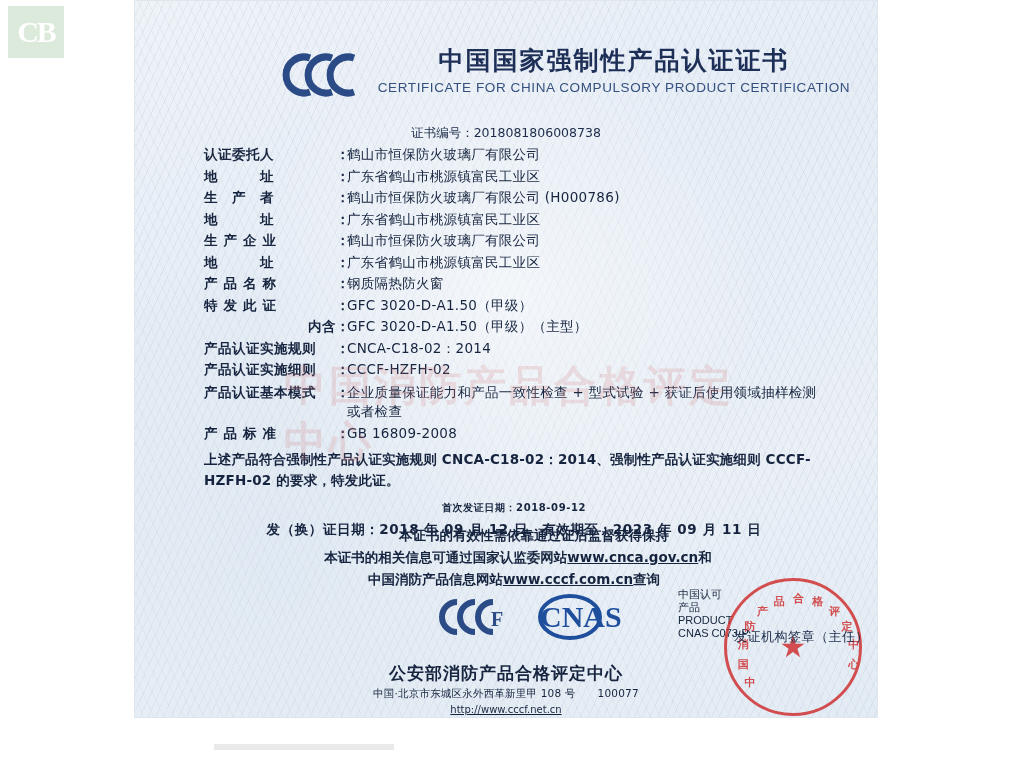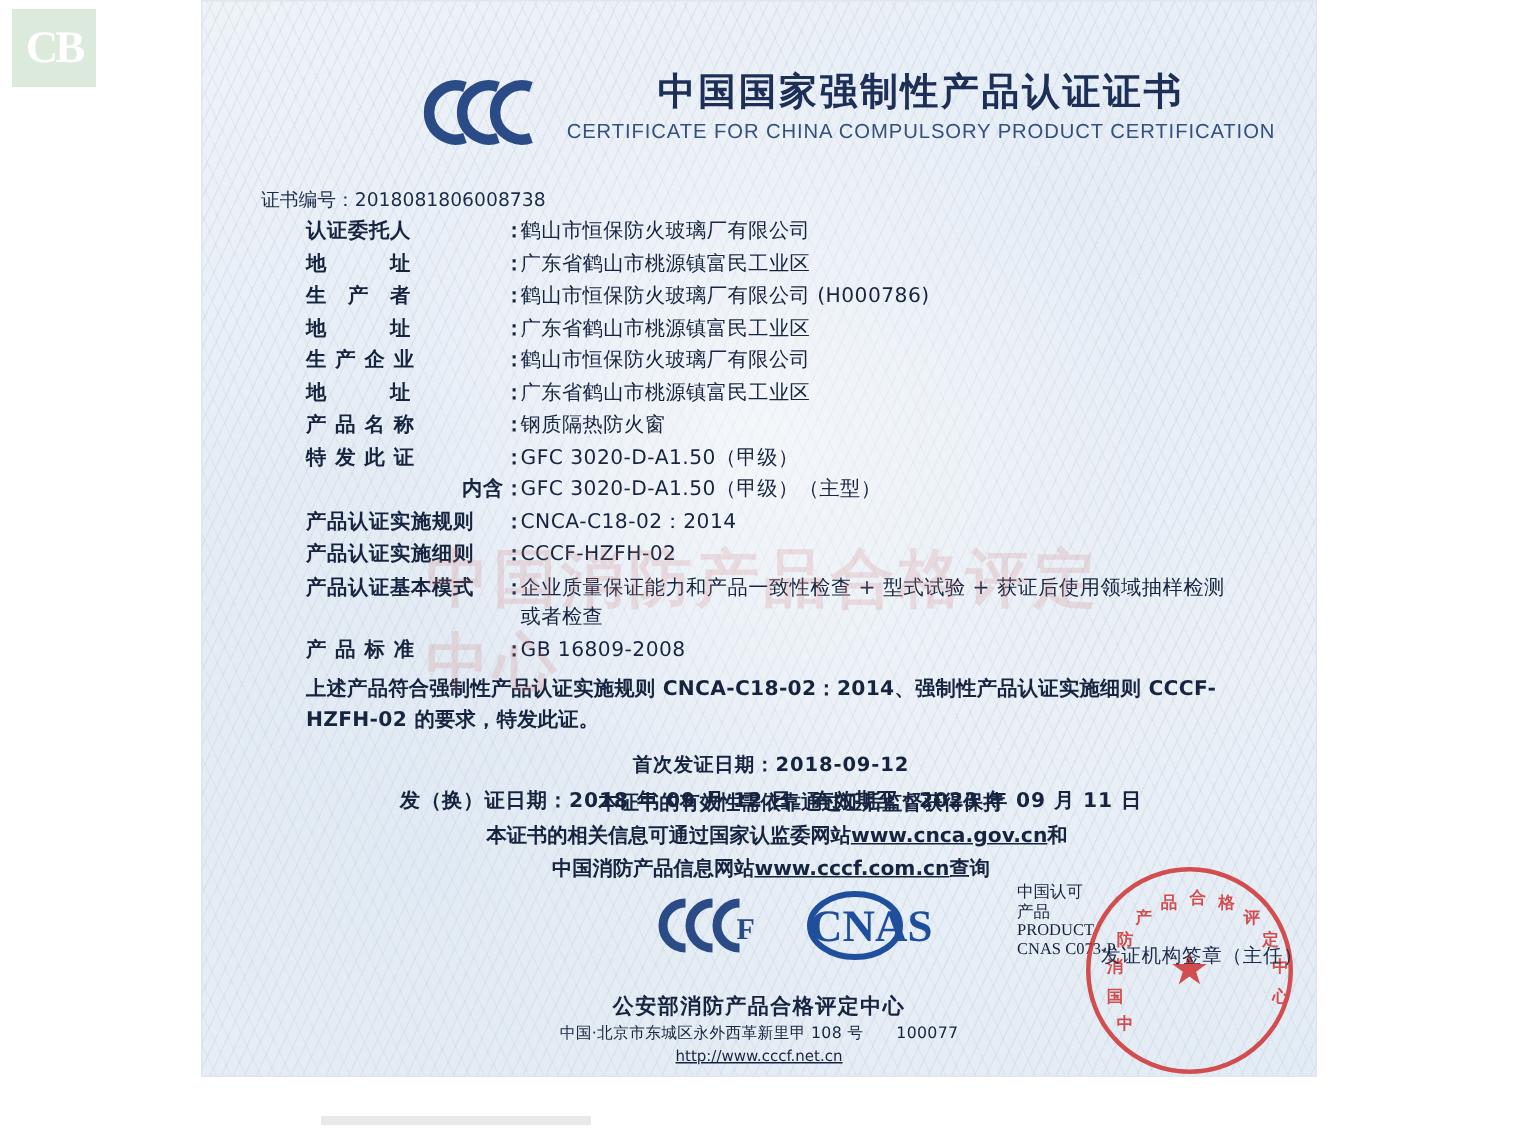--- a/index.html
+++ b/index.html
@@ -107,24 +107,23 @@
     text-align: center;
     font-size: 13.5px;
     color: #35507f;
     letter-spacing: 0.6px;
     font-family: "Liberation Sans", sans-serif;
   }
   .cert-no {
     position: absolute;
     left: 0; top: 125px;
     width: 744px;
-    text-align: left;
+    text-align: center;
     font-size: 12.5px;
     color: #1c2b4a;
-    padding-left: 40px;
     box-sizing: border-box;
     font-family: "DejaVu Sans", sans-serif;
   }
 
   
   .fields {
     position: absolute;
     left: 70px;
     top: 146px;
     width: 620px;
@@ -163,21 +162,21 @@
     font-weight: bold;
     line-height: 21px;
     letter-spacing: 0.2px;
     padding-left: 0px;
   }
   .issue-first {
     margin-top: 10px;
     text-align: center;
     font-weight: bold;
     letter-spacing: 0.6px;
-    font-size: 13px;
+    font-size: 10px;
   }
   .issue-line {
     margin-top: 6px;
     text-align: center;
     font-weight: bold;
     letter-spacing: 0.6px;
     font-size: 13.5px;
   }
 
   
@@ -222,21 +221,21 @@
     color: #1f4f9c;
   }
   .cnas-sub {
     position: absolute;
     left: 474px; top: 2px;
     font-size: 11px;
     line-height: 13px;
     color: #14233d;
     font-family: "DejaVu Sans", sans-serif;
   }
-  .cnas-sub .en { font-family: Liberation Serif, serif; }
+  .cnas-sub .en { font-family: Liberation Sans, sans-serif; }
 
   
   .seal {
     position: absolute;
     left: 590px;
     top: 578px;
     width: 132px;
     height: 132px;
     border: 3px solid #cf2b2b;
     border-radius: 50%;
@@ -280,21 +279,21 @@
   .footer {
     position: absolute;
     left: 0;
     top: 662px;
     width: 744px;
     text-align: center;
     color: #16243f;
     font-family: "DejaVu Sans", sans-serif;
   }
   .footer .org {
-    font-size: 14px;
+    font-size: 17px;
     font-weight: bold;
     letter-spacing: 1px;
   }
   .footer .addr {
     margin-top: 2px;
     font-size: 10.5px;
     letter-spacing: 0.2px;
   }
   .footer .addr .zip { margin-left: 22px; }
   .footer .url {

